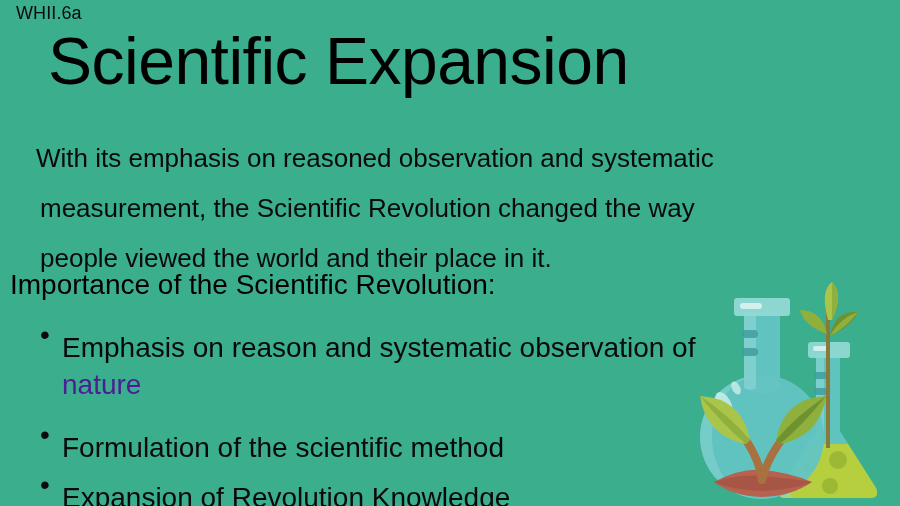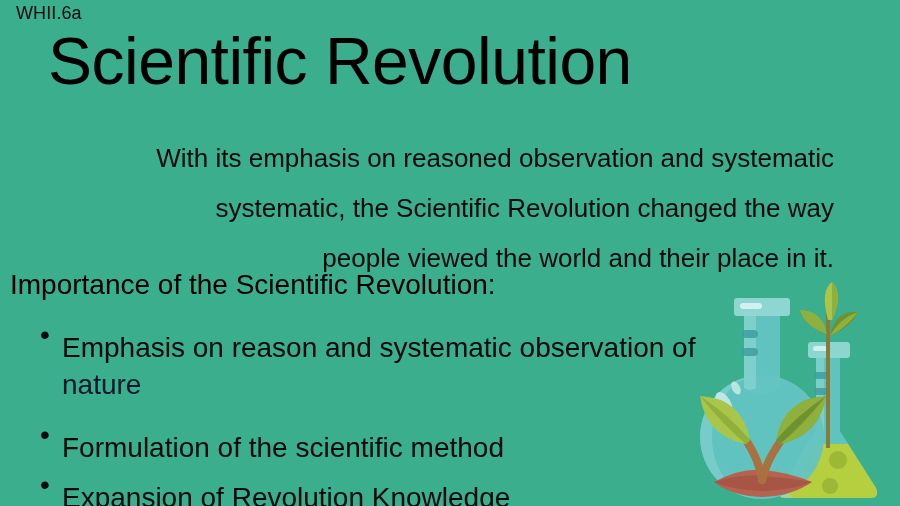--- a/index.html
+++ b/index.html
@@ -42,25 +42,24 @@
     font-weight: 400;
     letter-spacing: -0.5px;
     color: #000000;
     white-space: nowrap;
     z-index: 5;
   }
 
   
   .intro {
     position: absolute;
-    left: 14px;
+    left: 36px;
     top: 133px;
     width: 820px;
     z-index: 5;
-    text-align: right;
   }
   .intro-line {
     font-size: 26px;
     line-height: 50px;
     color: #0a0a0a;
     white-space: nowrap;
   }
   .intro-line.l2 { padding-left: 4px; }
   .intro-line.l3 { padding-left: 4px; }
 
@@ -102,21 +101,21 @@
     font-size: 28px;
     line-height: 42px;
     color: #0a0a0a;
     white-space: nowrap;
     margin-top: 13px;
   }
   .bullet-cont {
     padding-left: 22px;
     font-size: 28px;
     line-height: 42px;
-    color: #0f172a;
+    color: #4c1d95;
     white-space: nowrap;
     height: 50px;
   }
 
   
   .illustration {
     position: absolute;
     right: 0px;
     bottom: 0px;
     width: 220px;
@@ -126,25 +125,25 @@
   }
   .illustration svg { display: block; }
 </style>
 </head>
 <body>
 
 <div id="slide" style="background: rgb(58, 174, 141);">
 
   <div class="sol-code">WHII.6a</div>
 
-  <div class="slide-title">Scientific Revolution</div>
+  <div class="slide-title">Scientific Expansion</div>
 
   <div class="intro">
     <div class="intro-line l1">With its emphasis on reasoned observation and systematic</div>
-    <div class="intro-line l2">systematic, the Scientific Revolution changed the way</div>
+    <div class="intro-line l2">measurement, the Scientific Revolution changed the way</div>
     <div class="intro-line l3">people viewed the world and their place in it.</div>
   </div>
 
   <div class="importance-heading">Importance of the Scientific Revolution:</div>
 
   <div class="bullets">
 
     <div class="bullet-row">
       <span class="bullet-dot">•</span>
       <span class="bullet-text">Emphasis on reason and systematic observation of</span>

